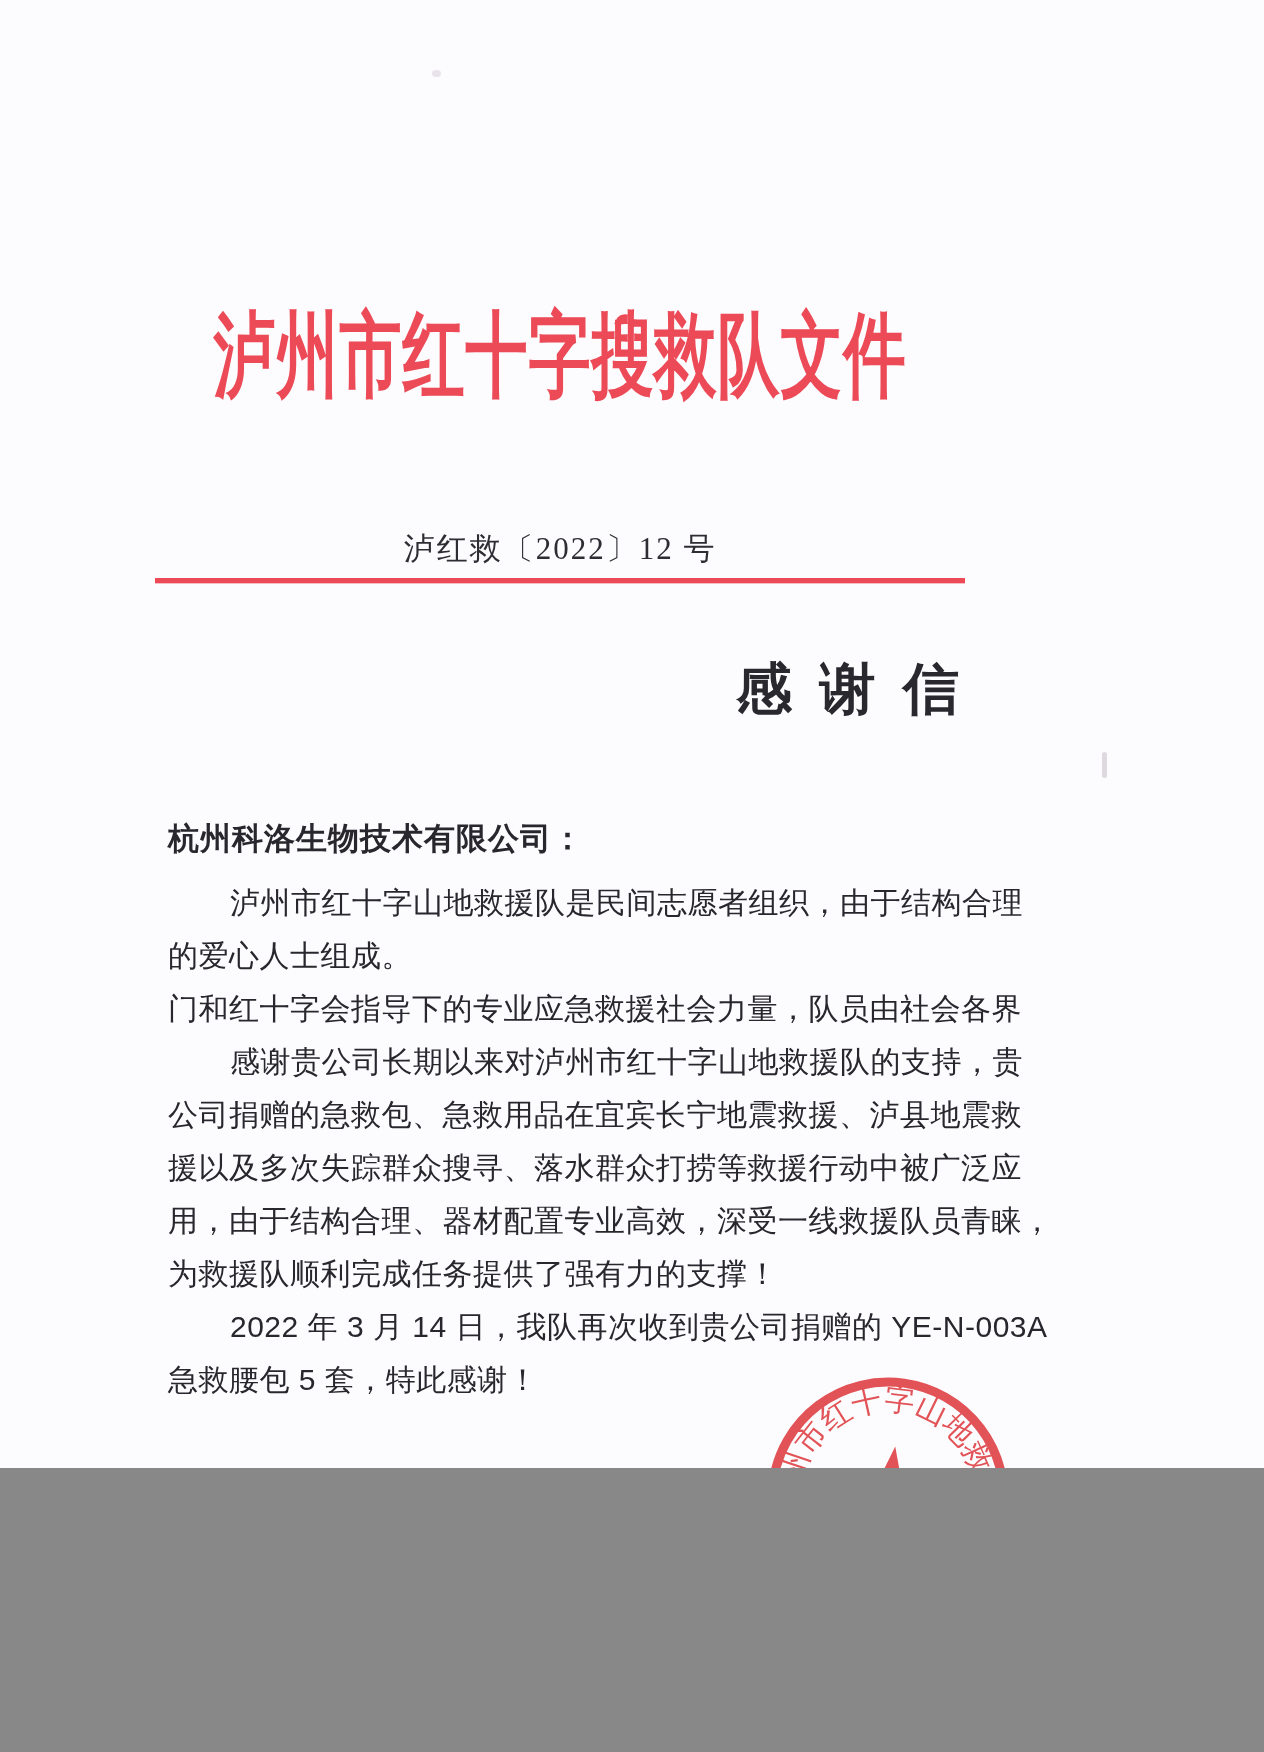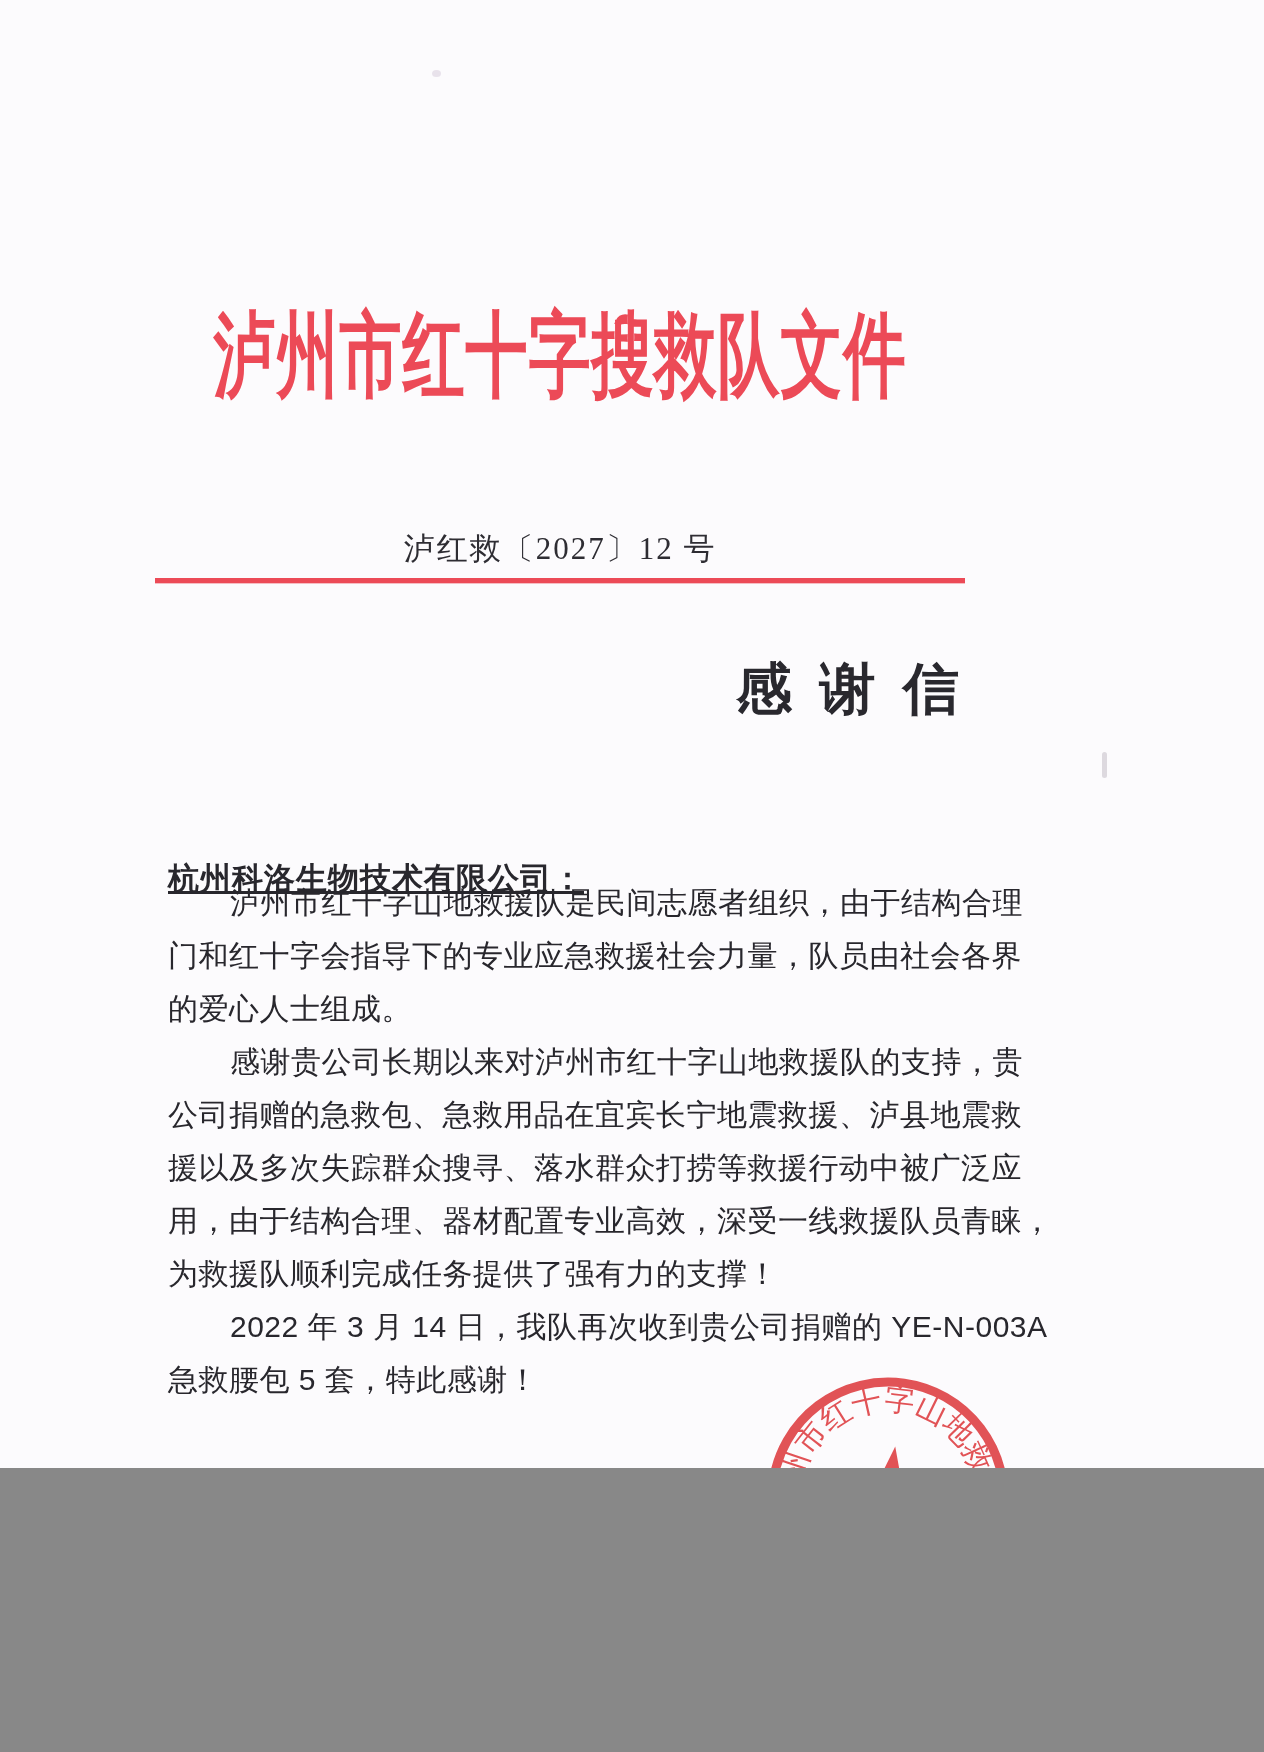--- a/index.html
+++ b/index.html
@@ -43,25 +43,24 @@
     box-shadow:0 1px 0 rgba(236,74,87,.35);
   }
   .letter-title{
     position:absolute;left:155px;top:652px;width:810px;margin:0;
     text-align:right;
     font-size:56px;font-weight:bold;
     letter-spacing:6px;
     color:#29282e;
   }
   .recipient{
-    position:absolute;left:168px;top:858px;width:812px;
+    position:absolute;left:168px;top:818px;width:812px;
     font-size:31px;font-weight:bold;
     color:var(--ink);
     letter-spacing:1px;
-    text-decoration:underline;
   }
   .body-lines{
     position:absolute;left:168px;top:876px;width:816px;
   }
   .body-line{
     font-size:30px;
     line-height:53px;
     color:var(--ink);
     letter-spacing:0.5px;
     white-space:nowrap;
@@ -107,32 +106,32 @@
     background:#d9d5dc;opacity:.9;
   }
 </style>
 </head>
 <body>
 
 <div class="page">
 
   <div class="letterhead-title">泸州市红十字搜救队文件</div>
 
-  <div class="doc-number">泸红救〔2027〕12 号</div>
+  <div class="doc-number">泸红救〔2022〕12 号</div>
 
   <div class="red-rule"></div>
 
   <h1 class="letter-title">感 谢 信</h1>
 
   <div class="recipient">杭州科洛生物技术有限公司：</div>
 
   <div class="body-lines" id="body-lines">
       <div class="body-line indent">泸州市红十字山地救援队是民间志愿者组织，由于结构合理</div>
+      <div class="body-line">的爱心人士组成。</div>
       <div class="body-line">门和红十字会指导下的专业应急救援社会力量，队员由社会各界</div>
-      <div class="body-line">的爱心人士组成。</div>
       <div class="body-line indent">感谢贵公司长期以来对泸州市红十字山地救援队的支持，贵</div>
       <div class="body-line">公司捐赠的急救包、急救用品在宜宾长宁地震救援、泸县地震救</div>
       <div class="body-line">援以及多次失踪群众搜寻、落水群众打捞等救援行动中被广泛应</div>
       <div class="body-line">用，由于结构合理、器材配置专业高效，深受一线救援队员青睐，</div>
       <div class="body-line">为救援队顺利完成任务提供了强有力的支撑！</div>
       <div class="body-line indent">2022 年 3 月 14 日，我队再次收到贵公司捐赠的 YE-N-003A</div>
       <div class="body-line">急救腰包 5 套，特此感谢！</div>
     </div>
 
   <div class="signature">泸州市红十字山地救援队</div>

